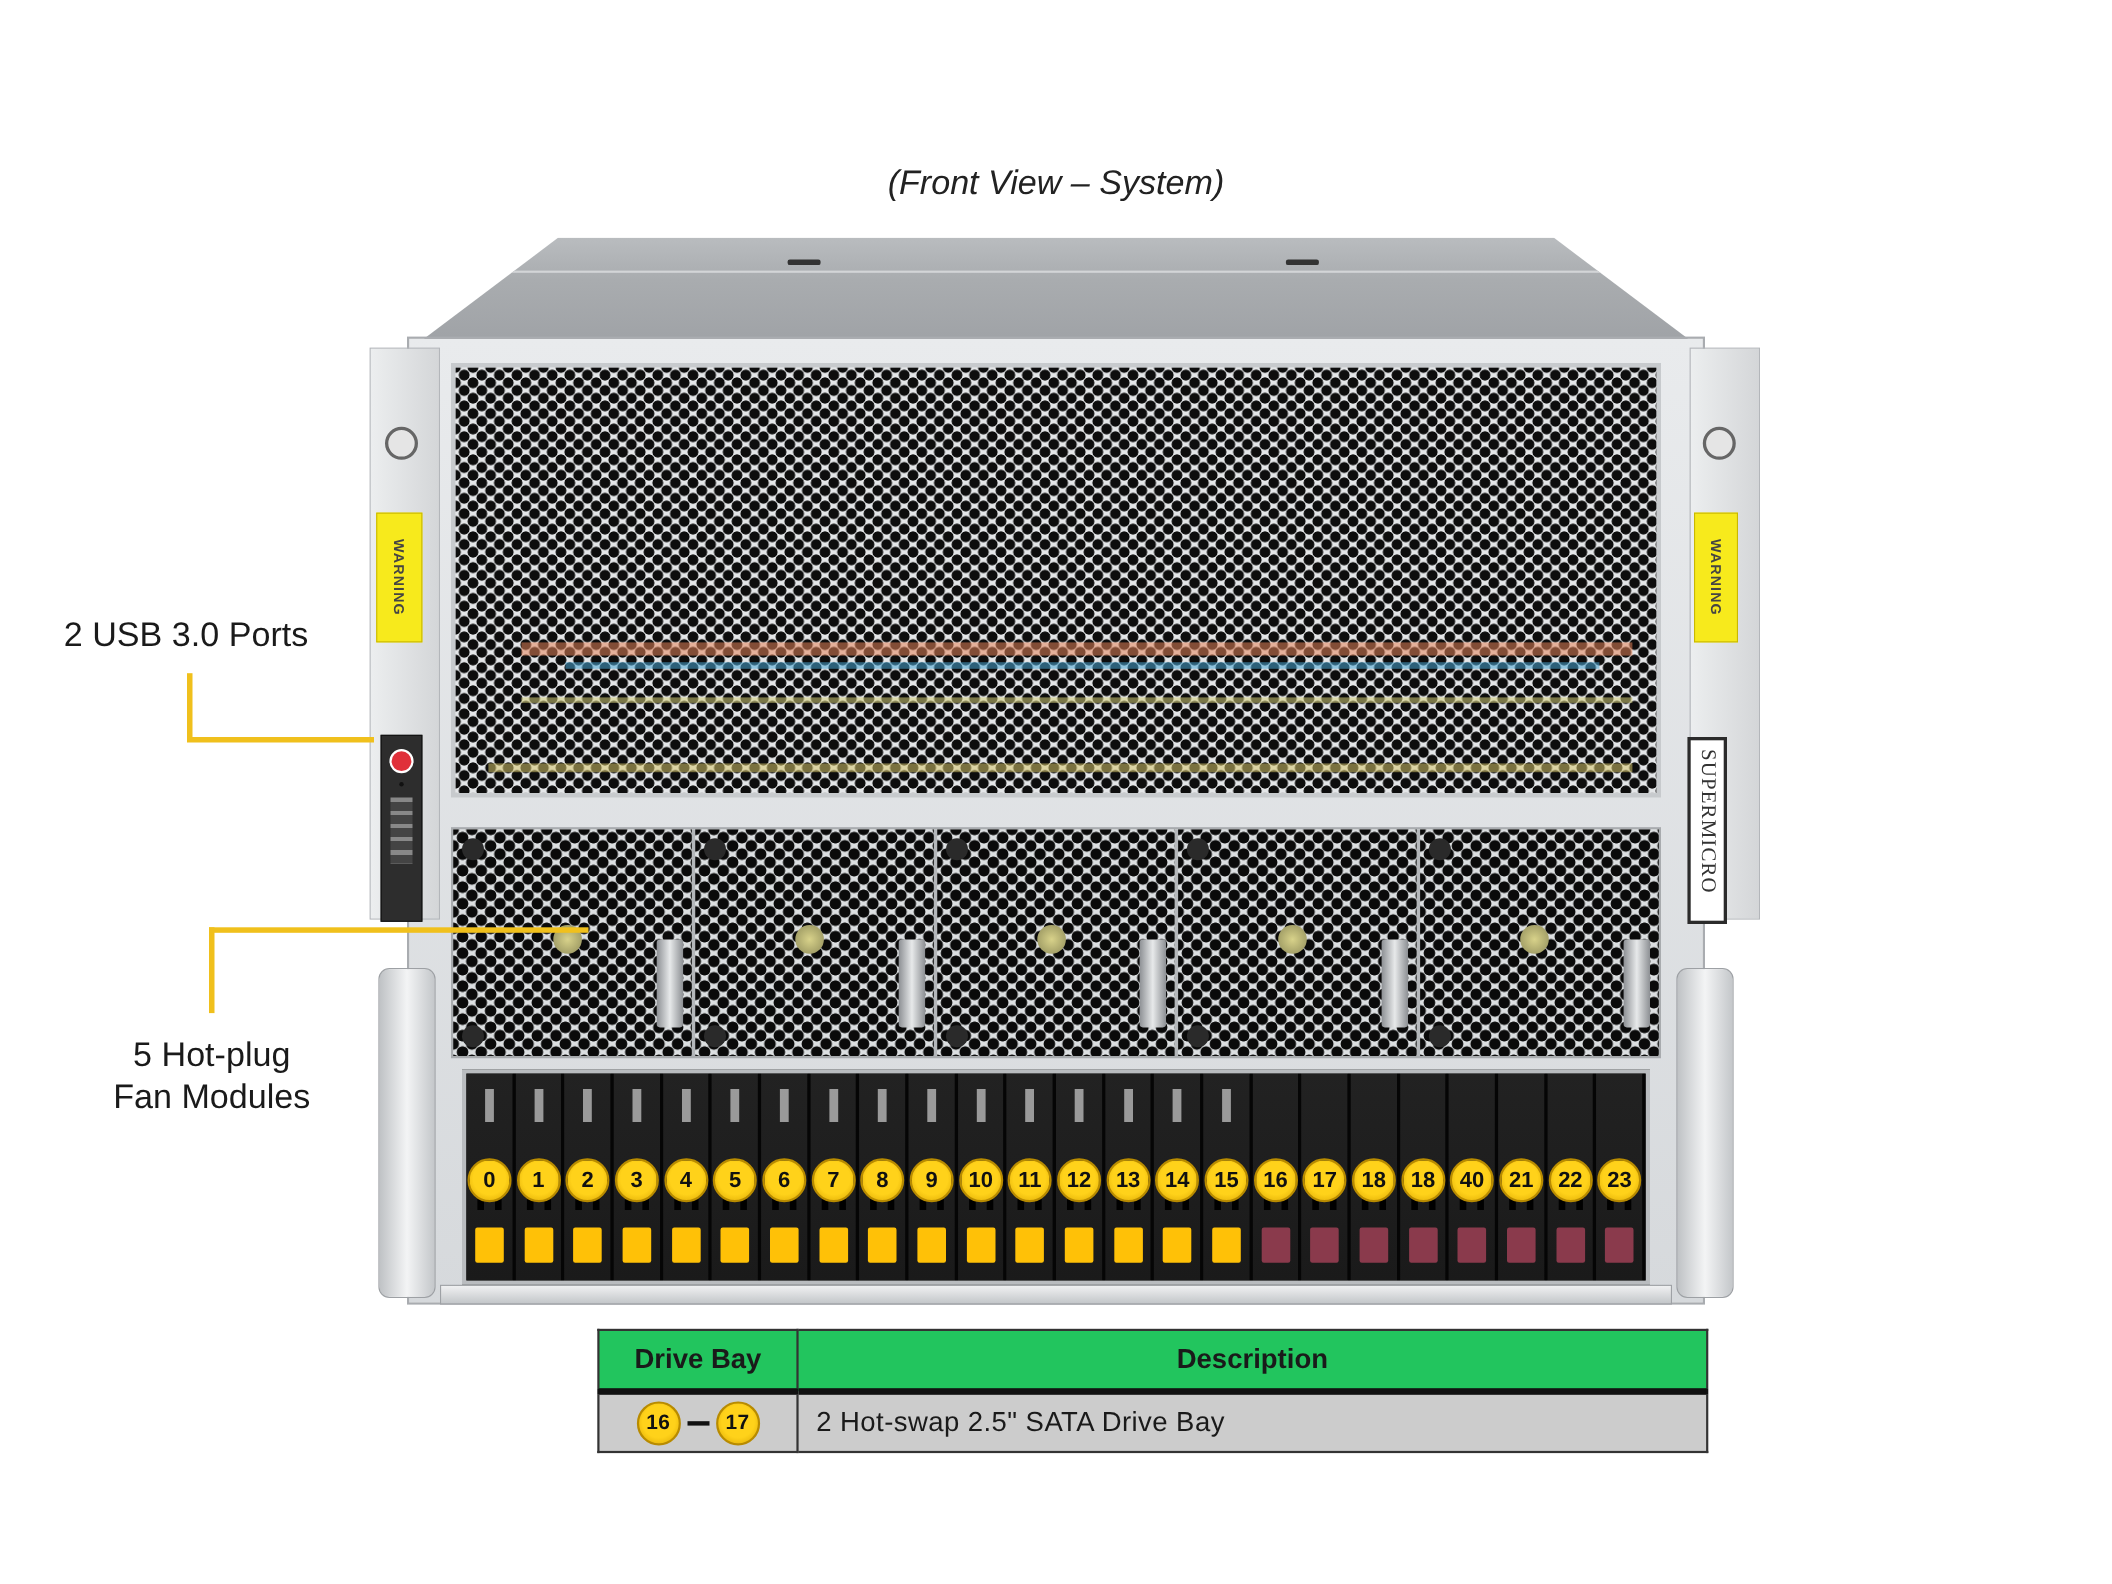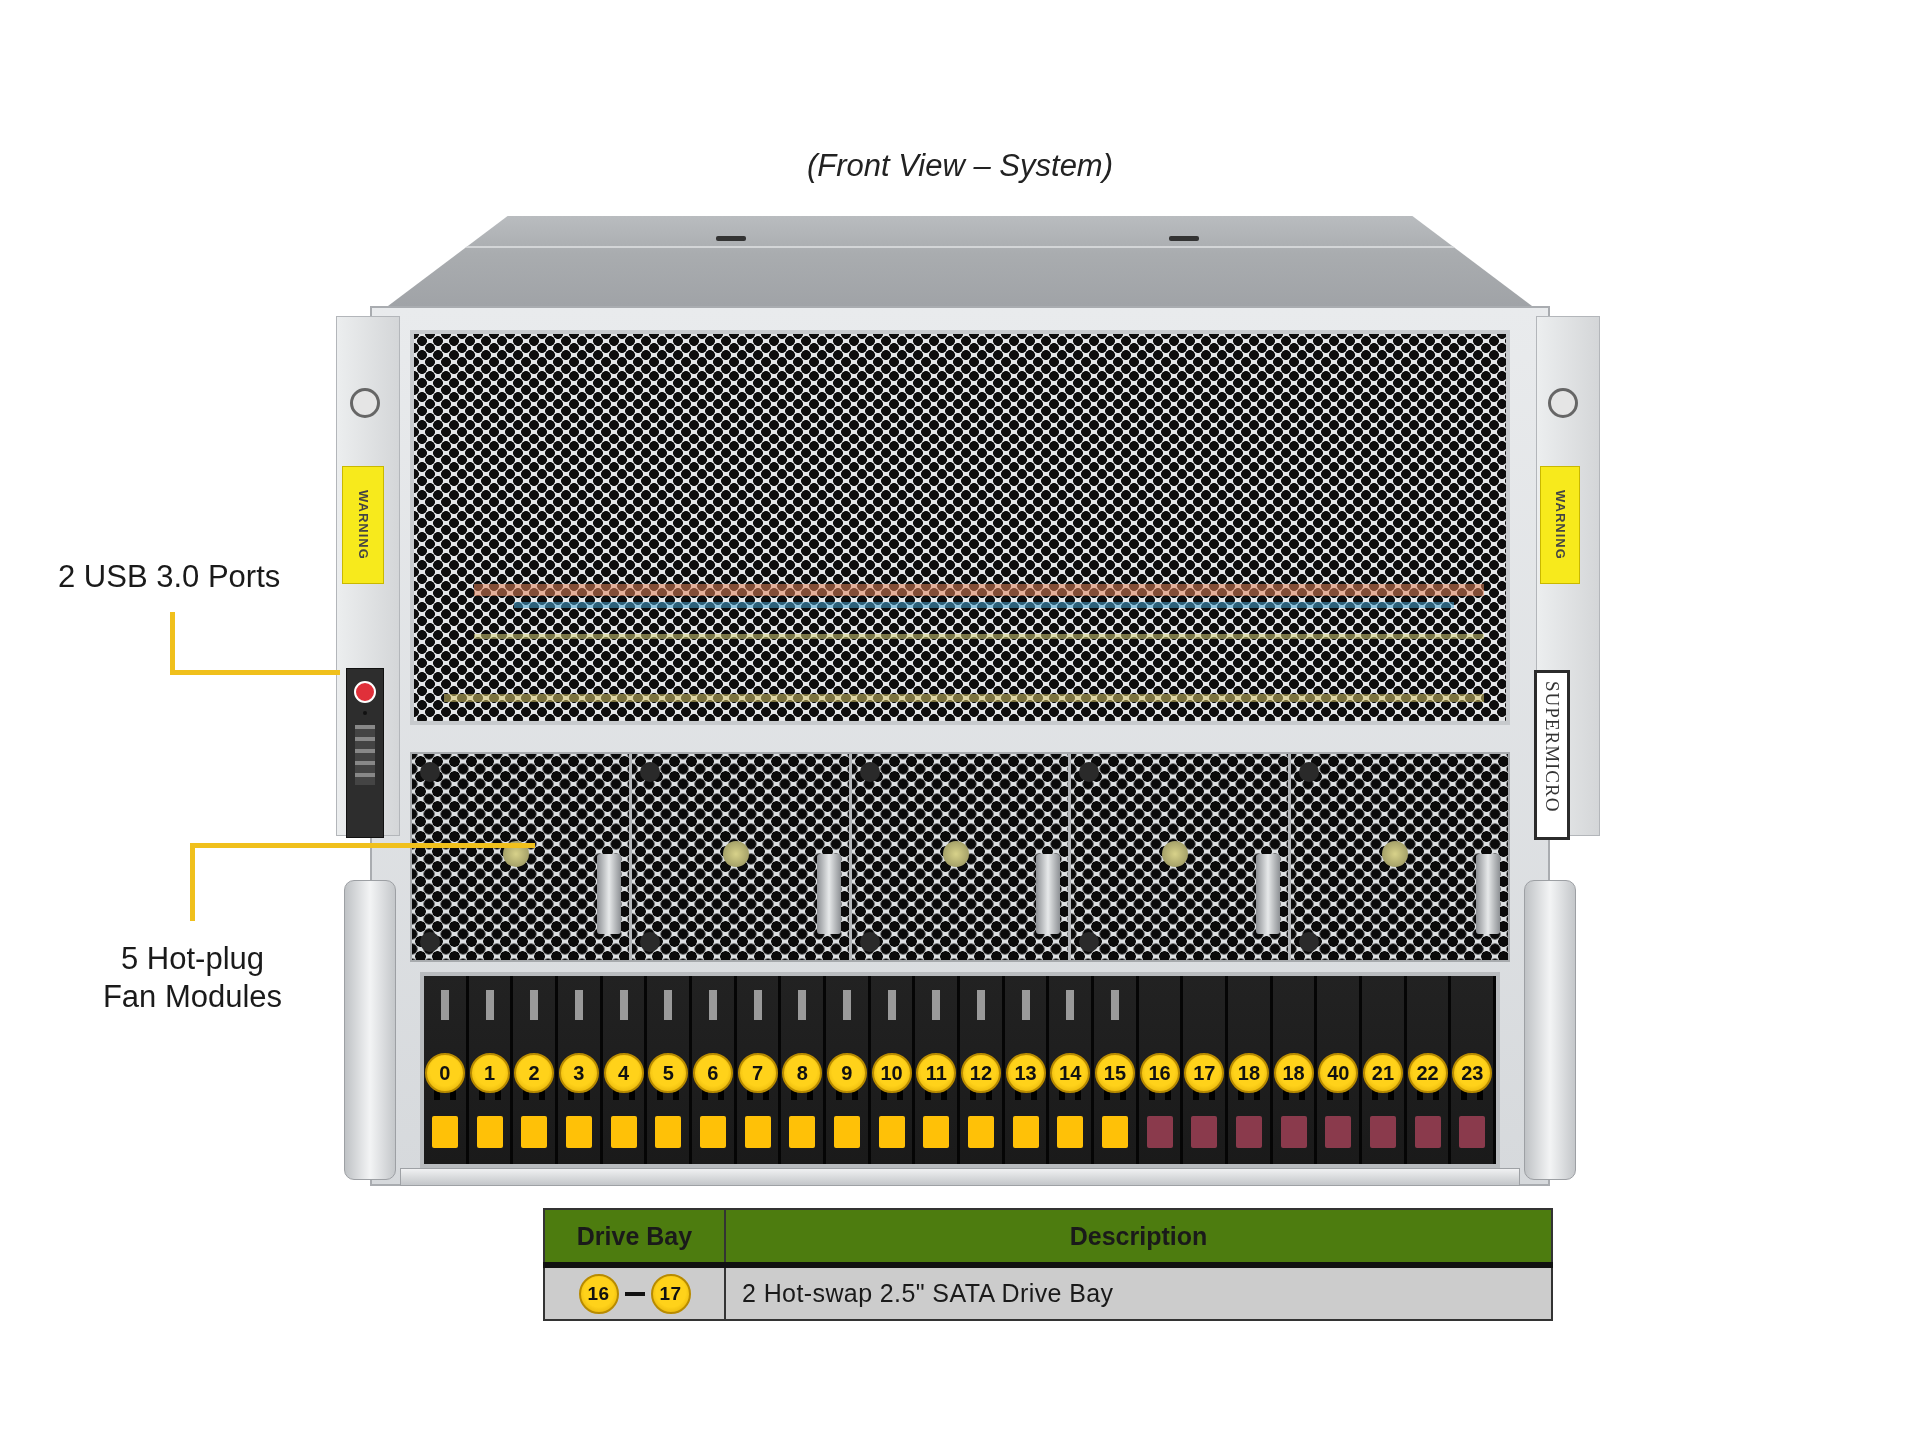--- a/index.html
+++ b/index.html
@@ -40,21 +40,21 @@
   .badge{position:absolute;top:77px;left:50%;transform:translateX(-50%);width:40px;height:40px;border-radius:50%;
     background:radial-gradient(circle at 50% 45%,#ffd21a 55%,#d9a400 100%);border:2px solid #b88b00;box-sizing:border-box;
     display:flex;align-items:center;justify-content:center;font-weight:bold;font-size:20px;color:#111;}
   .handle-side{width:52px;background:linear-gradient(90deg,#bfc2c5,#f3f4f5,#c4c7ca);border:1px solid #9da0a4;border-radius:10px;box-sizing:border-box;}
   .bottom-rail{left:400px;top:1168px;width:1120px;height:18px;background:linear-gradient(180deg,#f0f1f2,#c3c6c9);border:1px solid #9ea1a5;box-sizing:border-box;}
   .panel{background:#2d2d2d;border:1px solid #111;box-sizing:border-box;}
   .power-btn{width:18px;height:18px;border-radius:50%;background:#e0303a;border:2px solid #fff;}
   .smc{writing-mode:vertical-rl;font-family:"Liberation Serif",serif;font-size:19px;color:#333;letter-spacing:1px;}
   
   table.legend{position:absolute;left:543px;top:1208px;width:1010px;border-collapse:collapse;}
-  table.legend th{height:50px;font-size:25px;font-weight:bold;background:#4d7c0f;border:2px solid #333;border-bottom:6px solid #111;}
+  table.legend th{height:50px;font-size:25px;font-weight:bold;background:#22c55e;border:2px solid #333;border-bottom:6px solid #111;}
   table.legend td{height:49px;font-size:25px;border:2px solid #333;letter-spacing:.4px;}
   table.legend tr.shaded td{background:#cccccc;}
   table.legend td.bay{width:177px;text-align:center;}
   table.legend td.desc{padding-left:16px;}
   .tb{display:inline-flex;align-items:center;justify-content:center;width:40px;height:40px;border-radius:50%;
     background:radial-gradient(circle at 50% 45%,#ffd21a 55%,#d9a400 100%);border:2px solid #b88b00;box-sizing:border-box;
     font-weight:bold;font-size:19px;color:#111;vertical-align:middle;}
   .dash{display:inline-block;width:20px;height:4px;background:#111;vertical-align:middle;margin:0 6px;}
 </style>
 </head>

